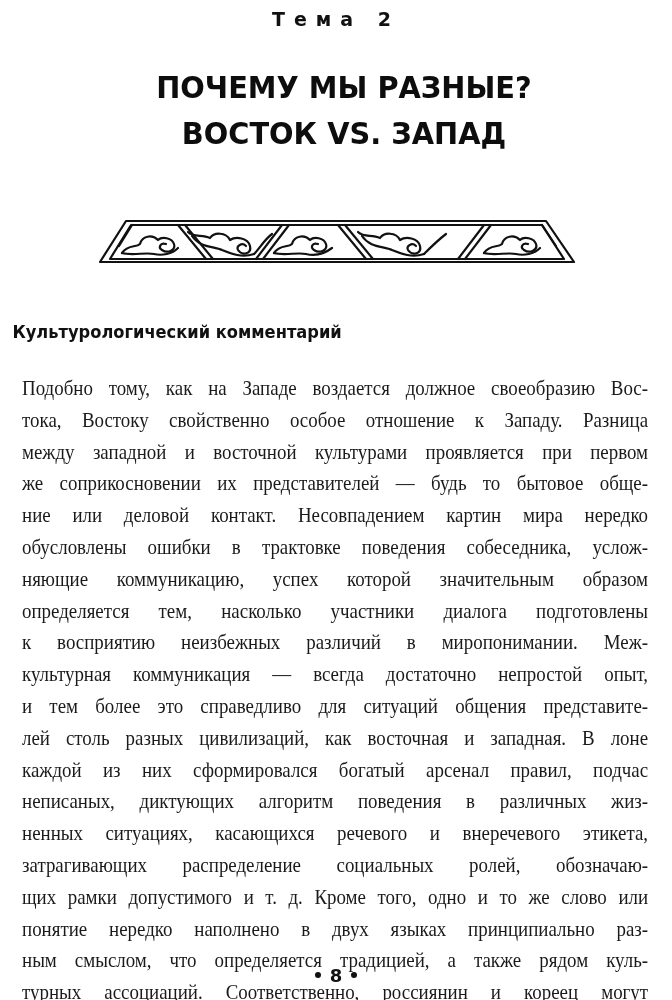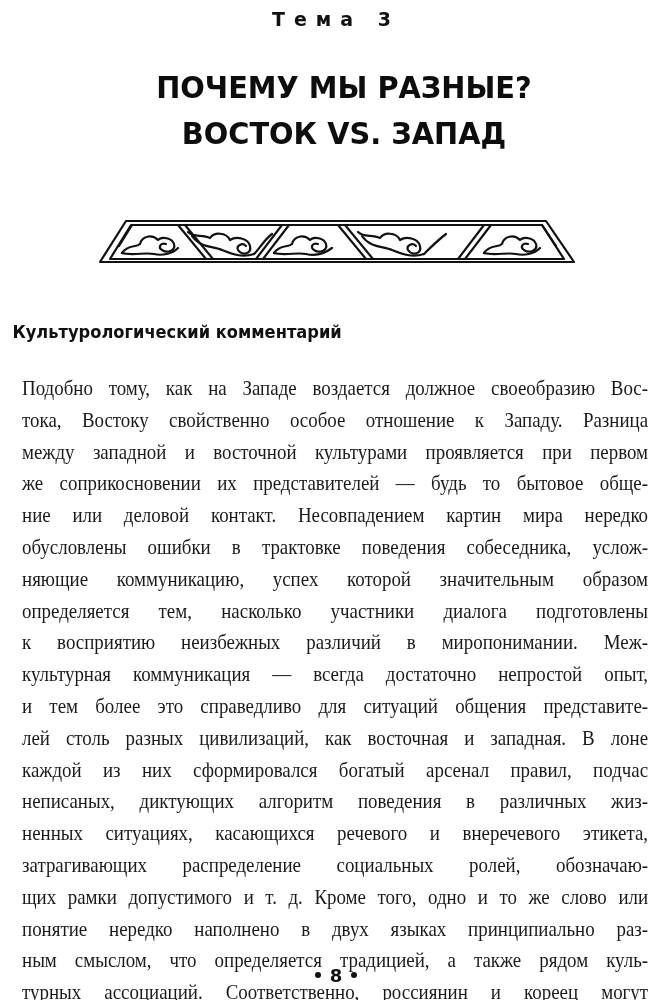--- a/index.html
+++ b/index.html
@@ -105,21 +105,21 @@
       border-radius: 50%;
       vertical-align: middle;
       margin: 0 9px;
       position: relative;
       top: -2px;
     }
   </style>
 </head>
 <body>
 
-<div class="theme-label">Тема 3</div>
+<div class="theme-label">Тема 2</div>
 
 <div class="title">
   <span class="title-line">ПОЧЕМУ МЫ РАЗНЫЕ?</span>
   <span class="title-line">ВОСТОК VS. ЗАПАД</span>
 </div>
 
 <svg class="ornament" viewBox="0 0 496 60" xmlns="http://www.w3.org/2000/svg">
   <g fill="none" stroke="#111" stroke-width="2.2" stroke-linejoin="round" stroke-linecap="round">
 
     <path d="M12 54 L38 13 L458 13 L486 54 Z"></path>

